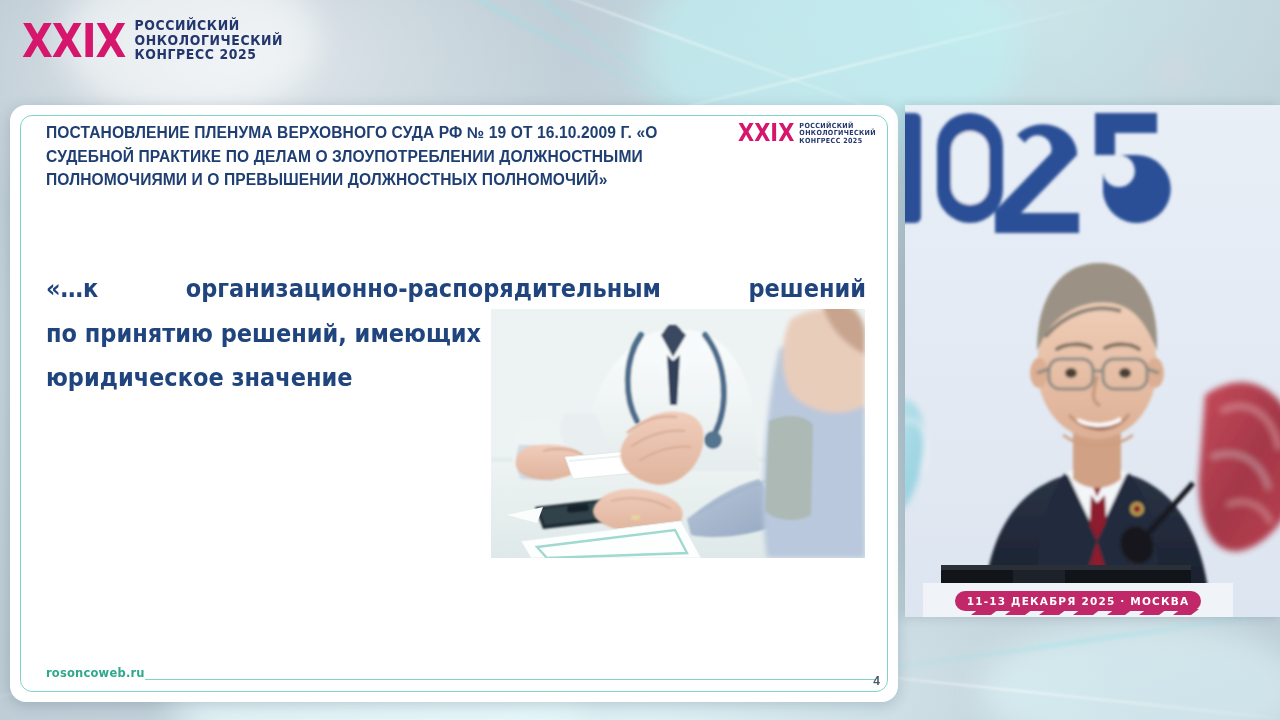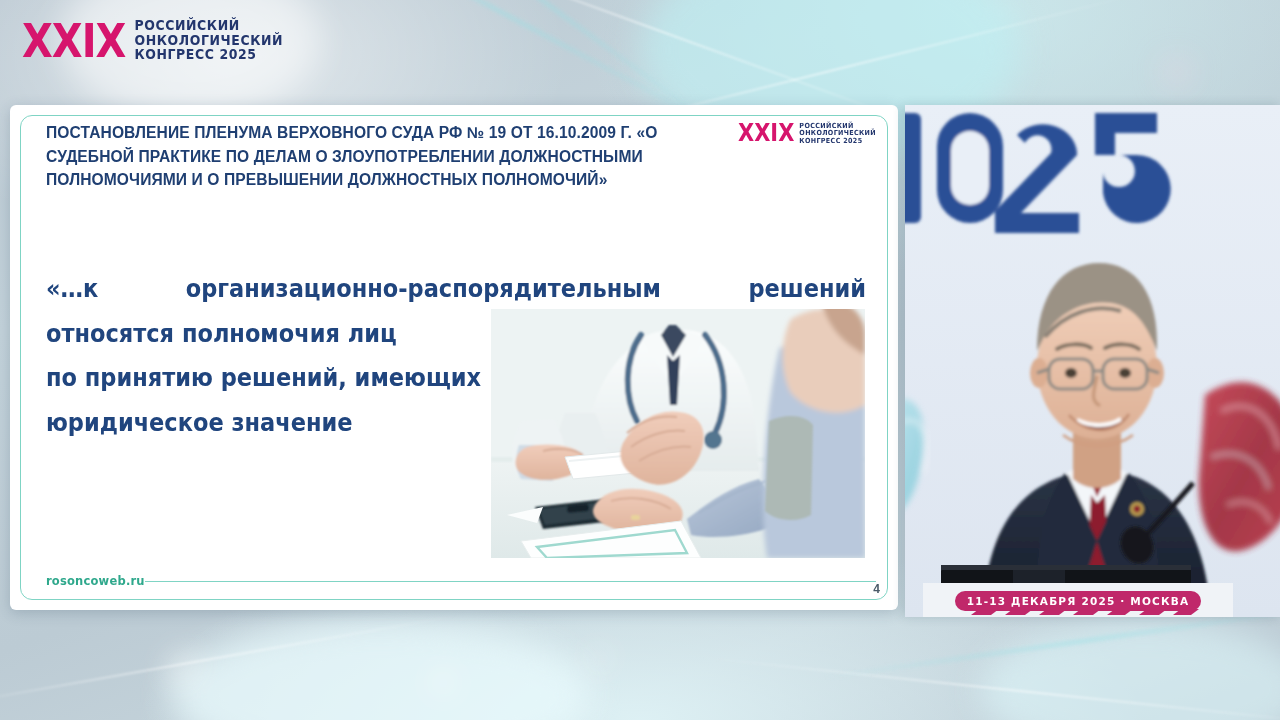--- a/index.html
+++ b/index.html
@@ -35,22 +35,22 @@
   }
   .brand-lines{display:flex;flex-direction:column;gap:2px;line-height:1;}
   .brand-lines span{
     font-family:"DejaVu Sans", sans-serif;
     font-weight:bold;font-size:12.5px;letter-spacing:.6px;
     color:#23366d;white-space:nowrap;transform:scaleY(1.08);transform-origin:left center;
   }
 
   
   .slide{
-    position:absolute;left:10px;top:105px;width:888px;height:505px;
-    background:#ffffff;border-radius:6px;
+    position:absolute;left:10px;top:105px;width:888px;height:597px;
+    background:#ffffff;border-radius:16px;
     box-shadow:0 3px 14px rgba(40,70,90,.22);
     overflow:hidden;z-index:20;
   }
   .slide-inner-border{
     position:absolute;left:10px;top:10px;right:10px;bottom:10px;
     border:1px solid #7fd4c4;border-radius:12px;pointer-events:none;
   }
 
   
   .slide-title{
@@ -84,21 +84,21 @@
   
   .photo{
     position:absolute;left:481px;top:204px;width:374px;height:249px;
     overflow:hidden;background:#eef3f4;
   }
   .photo svg{display:block;width:100%;height:100%;}
 
   
   .footer{
     position:absolute;left:36px;right:22px;bottom:22px;
-    display:flex;align-items:center;gap:0;
+    display:flex;align-items:flex-end;gap:0;
   }
   .footer .url{
     font-family:"DejaVu Sans", sans-serif;font-weight:bold;font-size:11.5px;
     color:#2fa88c;white-space:nowrap;letter-spacing:.2px;
   }
   .footer .rule{flex:1;height:1px;background:#7fd4c4;}
   .pagenum{
     position:absolute;right:18px;bottom:14px;
     font-family:"Liberation Sans", sans-serif;font-size:12px;font-weight:bold;color:#4a5a68;
   }
@@ -150,21 +150,20 @@
     <div class="x">XXIX</div>
     <div class="lines">
       <span>РОССИЙСКИЙ</span>
       <span>ОНКОЛОГИЧЕСКИЙ</span>
       <span>КОНГРЕСС 2025</span>
     </div>
   </div>
 
   <div class="quote">
     <span class="l1">«…к организационно-распорядительным решений</span>
-    <span class="ln">относятся полномочия лиц</span>
     <span class="ln">по принятию решений, имеющих</span>
     <span class="ln">юридическое значение</span>
   </div>
 
   <div class="photo">
     <svg viewBox="0 0 374 249" preserveAspectRatio="none">
       <defs>
         <linearGradient id="deskg" x1="0" y1="0" x2="0" y2="1">
           <stop offset="0" stop-color="#eef3f3"></stop>
             <stop offset="1" stop-color="#dfe9e9"></stop>

